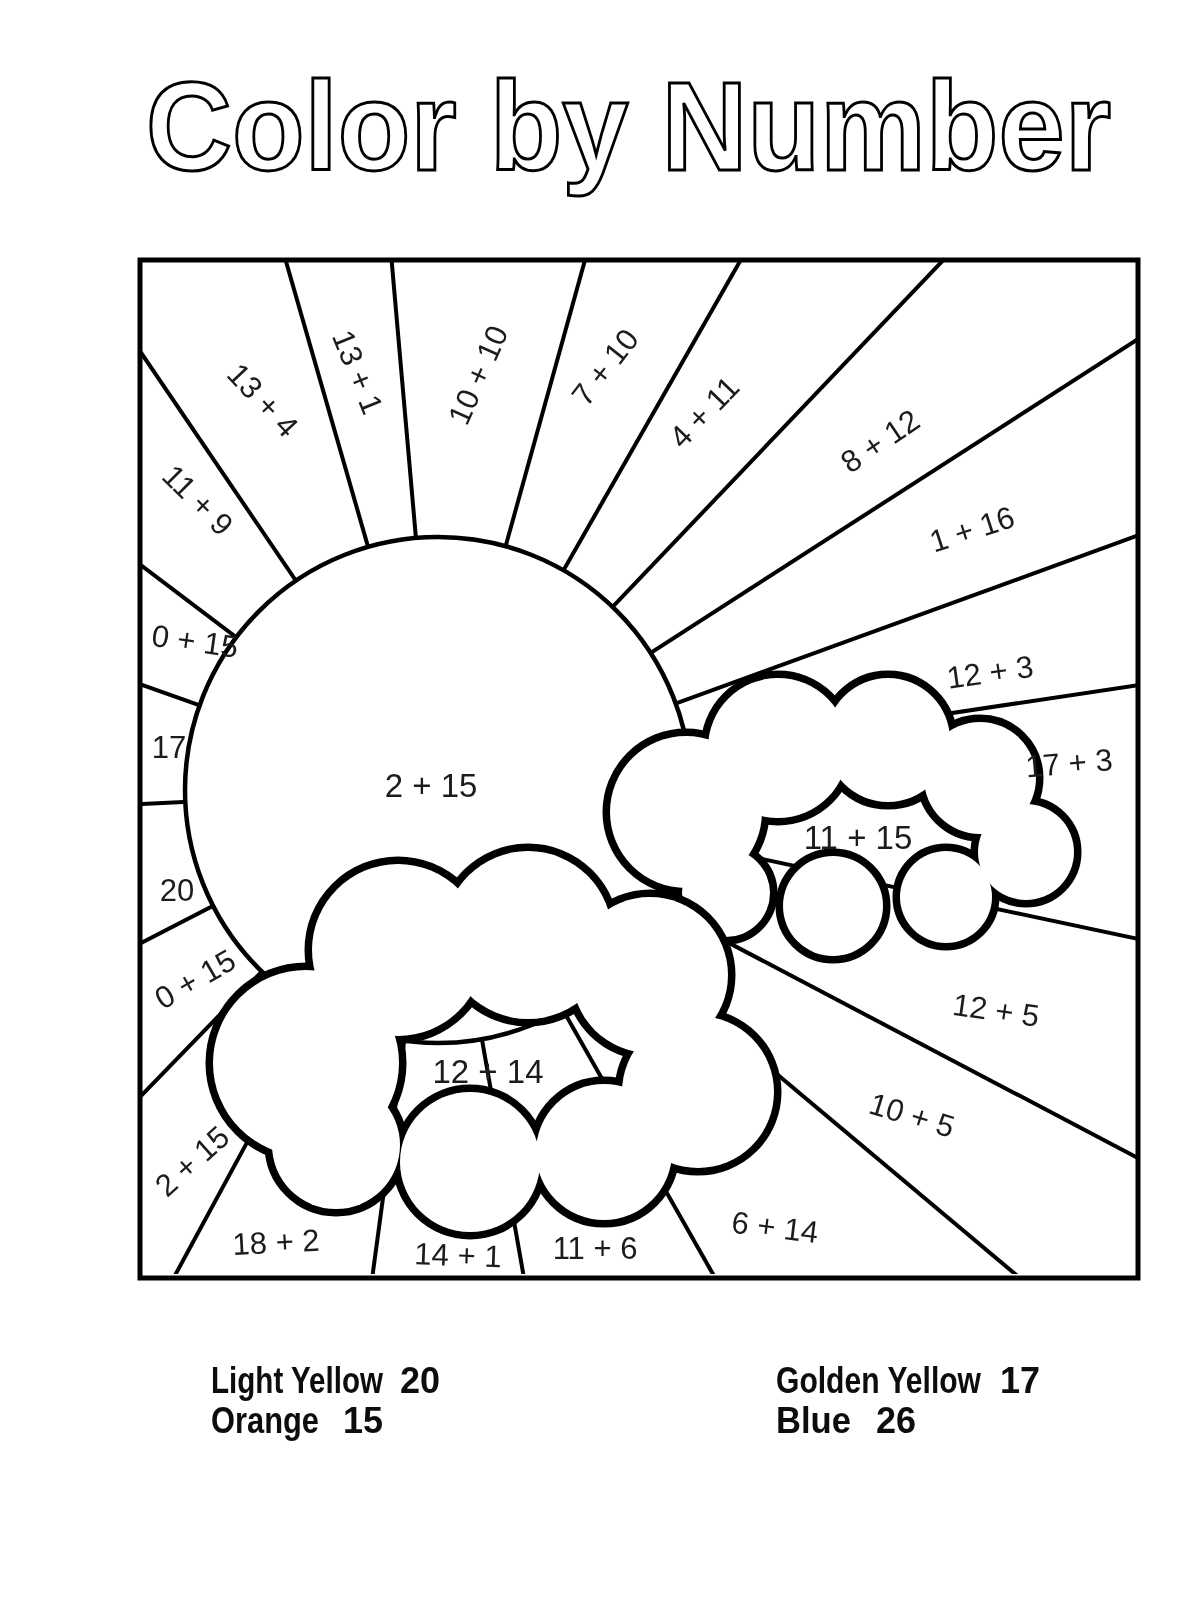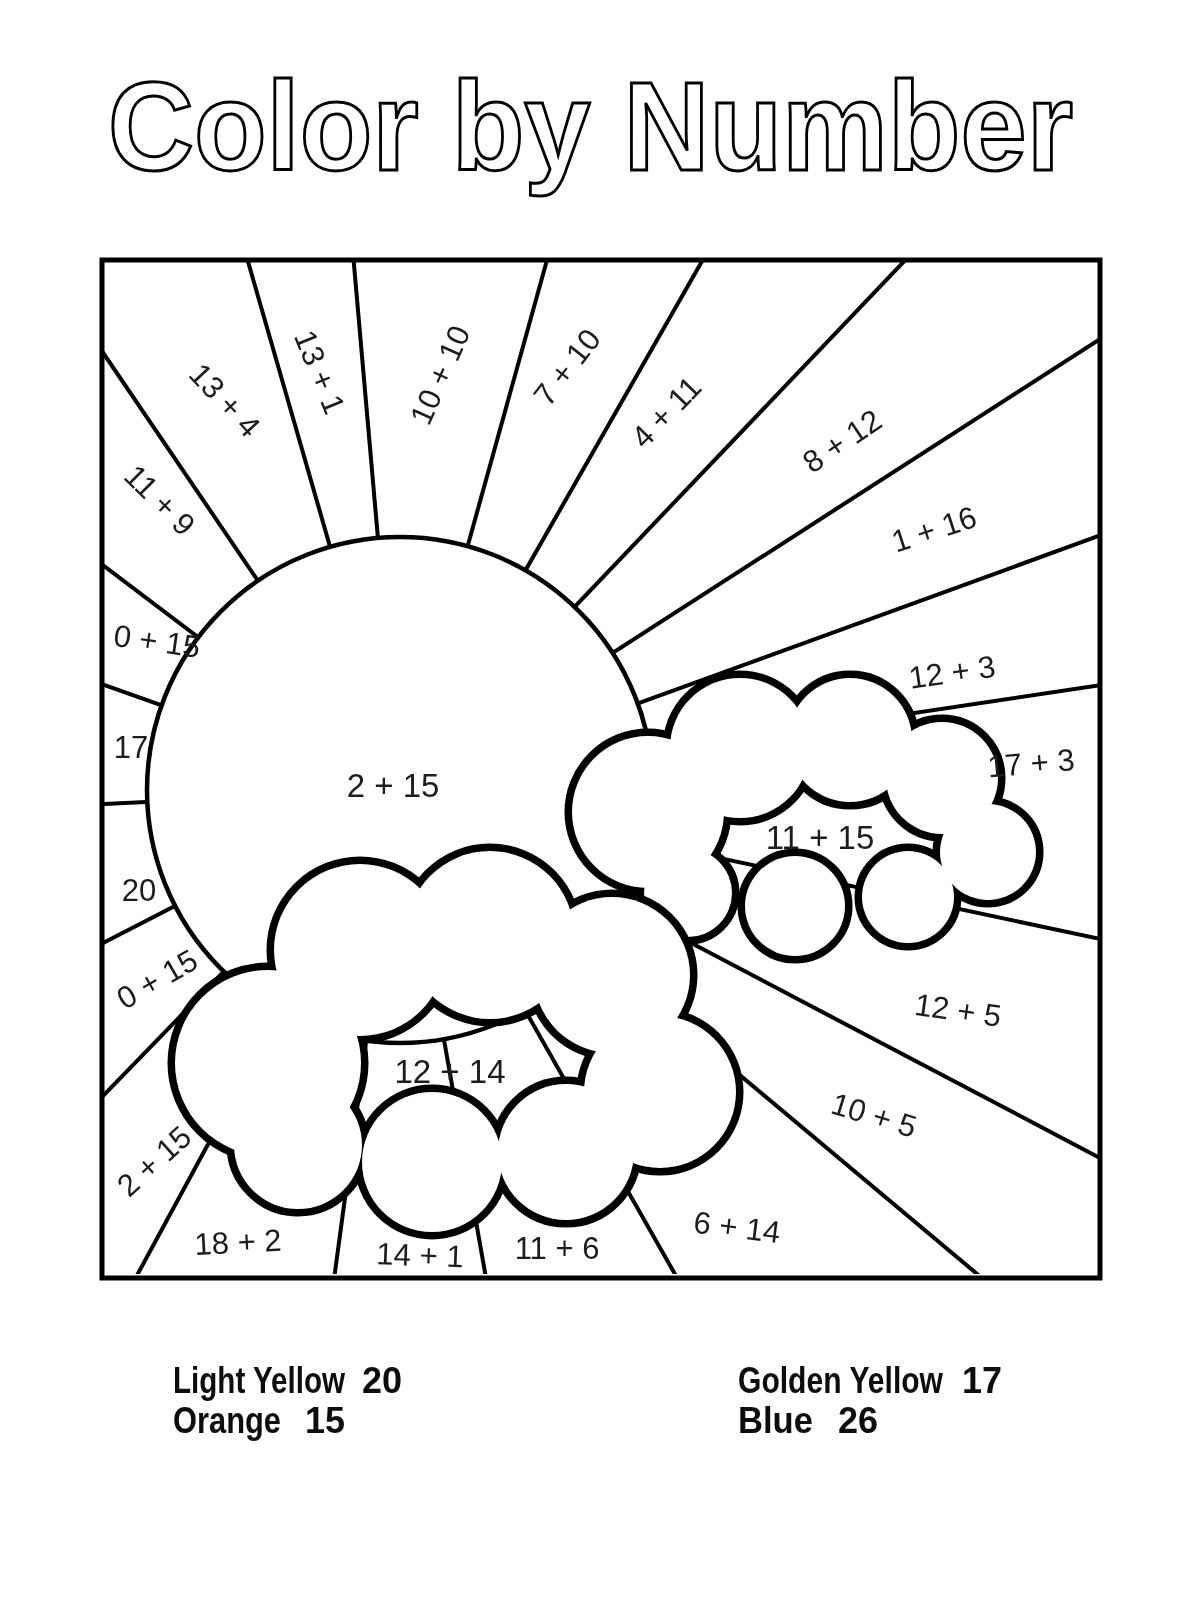--- a/index.html
+++ b/index.html
@@ -9,20 +9,21 @@
     width: 1200px;
     height: 1600px;
     font-family: "Liberation Sans", sans-serif;
   }
   .page {
     position: relative;
     width: 1104px;
     height: 1600px;
     background: #ffffff;
     overflow: hidden;
+    padding-left: 38px;
   }
   svg text { user-select: none; }
   .title-text {
     font-family: "Liberation Sans", sans-serif;
     font-weight: bold;
     font-size: 126px;
     fill: #ffffff;
     stroke: #000000;
     stroke-width: 3px;
   }

